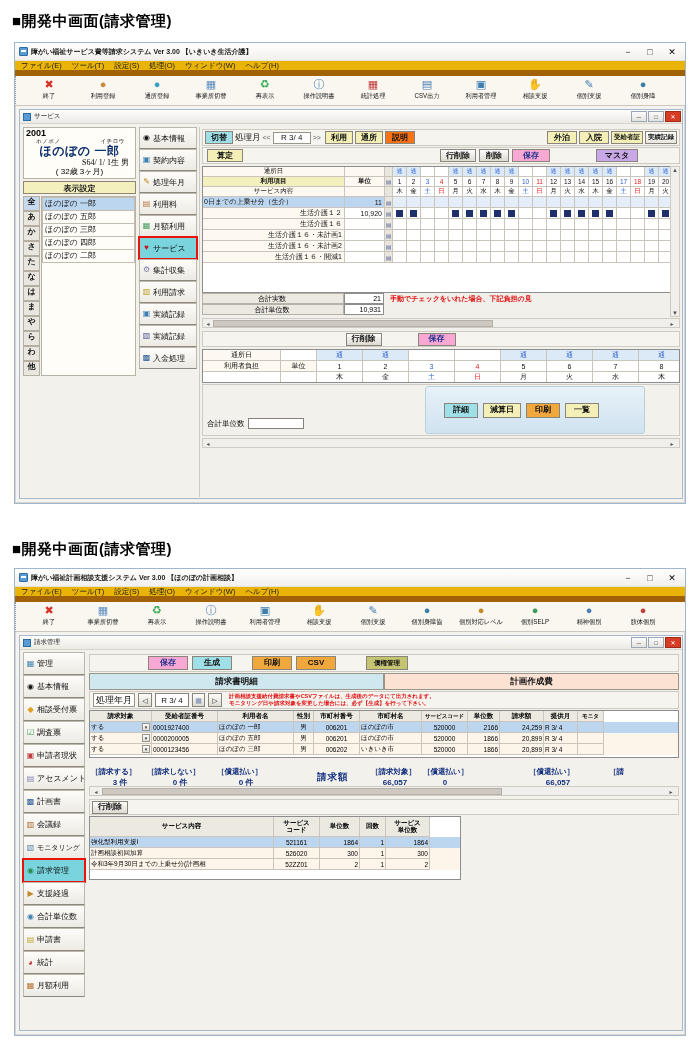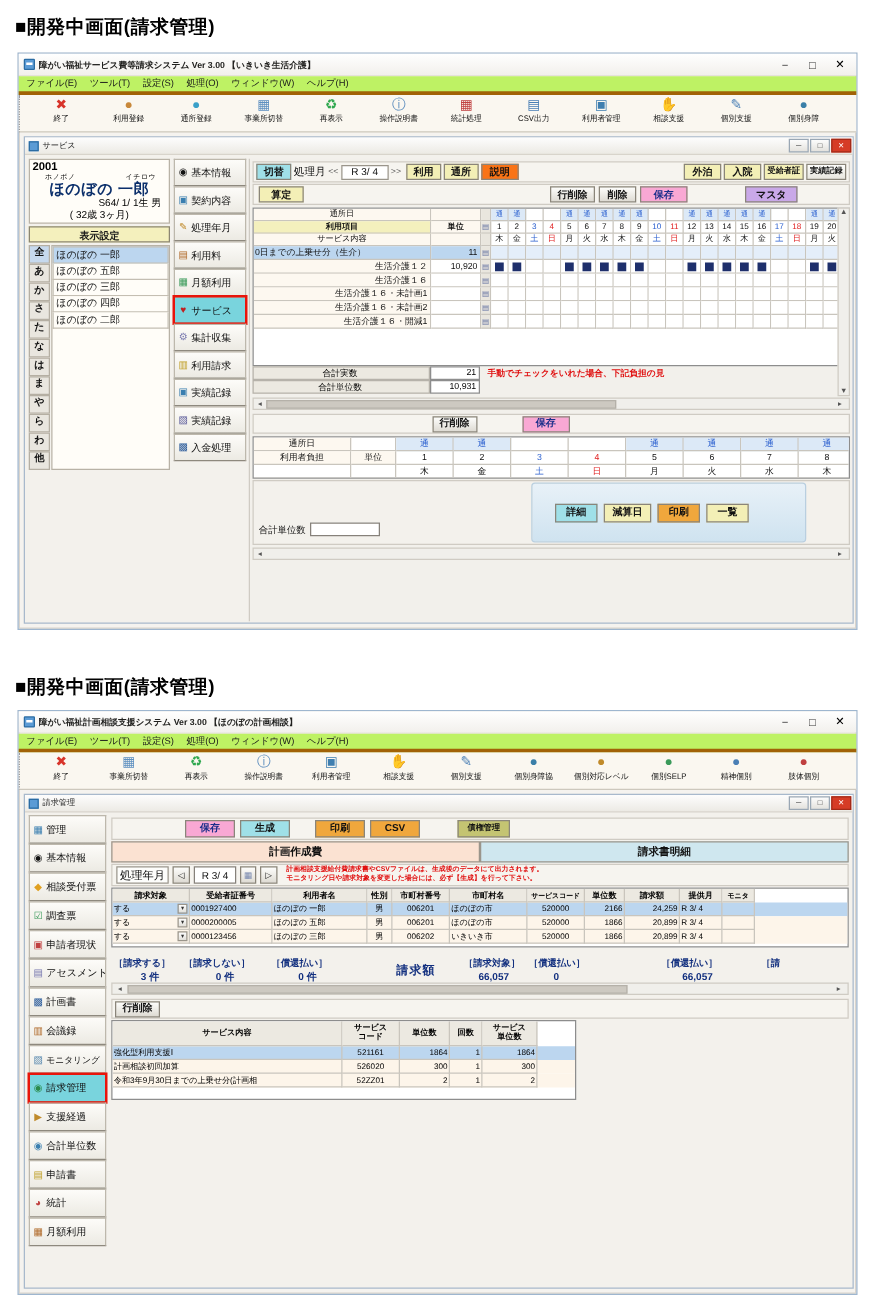--- a/index.html
+++ b/index.html
@@ -41,21 +41,21 @@
     background: #fff;
   }
   .win-title .t { font-weight: bold; }
   .win-btns { margin-left: auto; display: flex; align-items: center; gap: 0; }
   .wb { width: 22px; height: 17px; display: flex; align-items: center; justify-content: center;
         font-size: 9px; color: #333; }
   .wb.close { color: #000; }
 
   .menubar {
     height: 15px; display: flex; align-items: center; gap: 10px;
-    padding-left: 6px; background: #bef264; border-bottom: 3px solid #a16207;
+    padding-left: 6px; background: #eab308; border-bottom: 6px solid #a16207;
     font-size: 7.5px; color: #1a1a1a; white-space: nowrap;
   }
   .menubar span { cursor: default; }
 
   .toolbar {
     display: flex; align-items: flex-start; padding: 2px 0 1px 6px;
     background: #faf7f0; border-bottom: 1px solid #cdc8bd;
     border-left: 1px dotted #999;
     overflow: hidden;
   }
@@ -315,21 +315,21 @@
         </span>
       </div>
 
       <div class="client-box" style="position:absolute;left:3px;top:17px;width:113px;height:52px;">
         <div class="cid">2001</div>
         <div style="display:flex;justify-content:space-between;padding:0 8px 0 10px;">
           <span class="kana">ホノボノ</span>
           <span class="kana">イチロウ</span>
         </div>
         <div class="cname" style="text-align:center;">ほのぼの 一郎</div>
-        <div class="cmeta" style="padding-right:4px;">S64/ 1/ 1生 男</div>
+        <div class="cmeta" style="padding-right:4px;font-family:Liberation Serif, serif;">S64/ 1/ 1生 男</div>
         <div class="cmeta" style="text-align:center;">( 32歳 3ヶ月)</div>
       </div>
 
       <div class="yellow-btn" style="position:absolute;left:3px;top:71px;width:113px;height:13px;">表示設定</div>
 
       <div class="kana-col" style="position:absolute;left:3px;top:86px;width:17px;">
         <div class="kana-cell on" style="height:15px;">全</div>
         <div class="kana-cell" style="height:15px;">あ</div>
         <div class="kana-cell" style="height:15px;">か</div>
         <div class="kana-cell" style="height:15px;">さ</div>
@@ -947,22 +947,22 @@
           <div class="btn pink" style="width:40px;height:14px;">保存</div>
           <div class="btn cyan" style="width:40px;height:14px;">生成</div>
           <div style="width:12px;"></div>
           <div class="btn orange2" style="width:40px;height:14px;">印刷</div>
           <div class="btn orange2" style="width:40px;height:14px;">CSV</div>
           <div style="width:22px;"></div>
           <div class="btn olive" style="width:42px;height:14px;">債権管理</div>
         </div>
 
         <div class="tabrow" style="position:absolute;left:2px;top:21px;width:590px;height:17px;">
+          <div class="tab cyan" style="width:295px;">請求書明細</div>
           <div class="tab peach" style="width:295px;">計画作成費</div>
-          <div class="tab cyan" style="width:295px;">請求書明細</div>
         </div>
 
         <div style="position:absolute;left:2px;top:39px;width:590px;height:18px;display:flex;align-items:center;gap:3px;border:1px solid #cfcbc3;background:#f6f4ef;padding:0 3px;">
           <div class="label-plain" style="font-size:9px;border:1px solid #9a958b;background:#fdfdfb;padding:0 2px;height:14px;">処理年月</div>
           <div class="btn plain" style="width:14px;height:14px;font-size:7px;">◁</div>
           <div class="fieldbox" style="width:34px;height:14px;">R 3/ 4</div>
           <div class="btn plain" style="width:13px;height:14px;font-size:7px;color:#7a8ab0;">▦</div>
           <div class="btn plain" style="width:14px;height:14px;font-size:7px;">▷</div>
           <div style="margin-left:4px;">
             <div class="redtext sm">計画相談支援給付費請求書やCSVファイルは、生成後のデータにて出力されます。</div>

